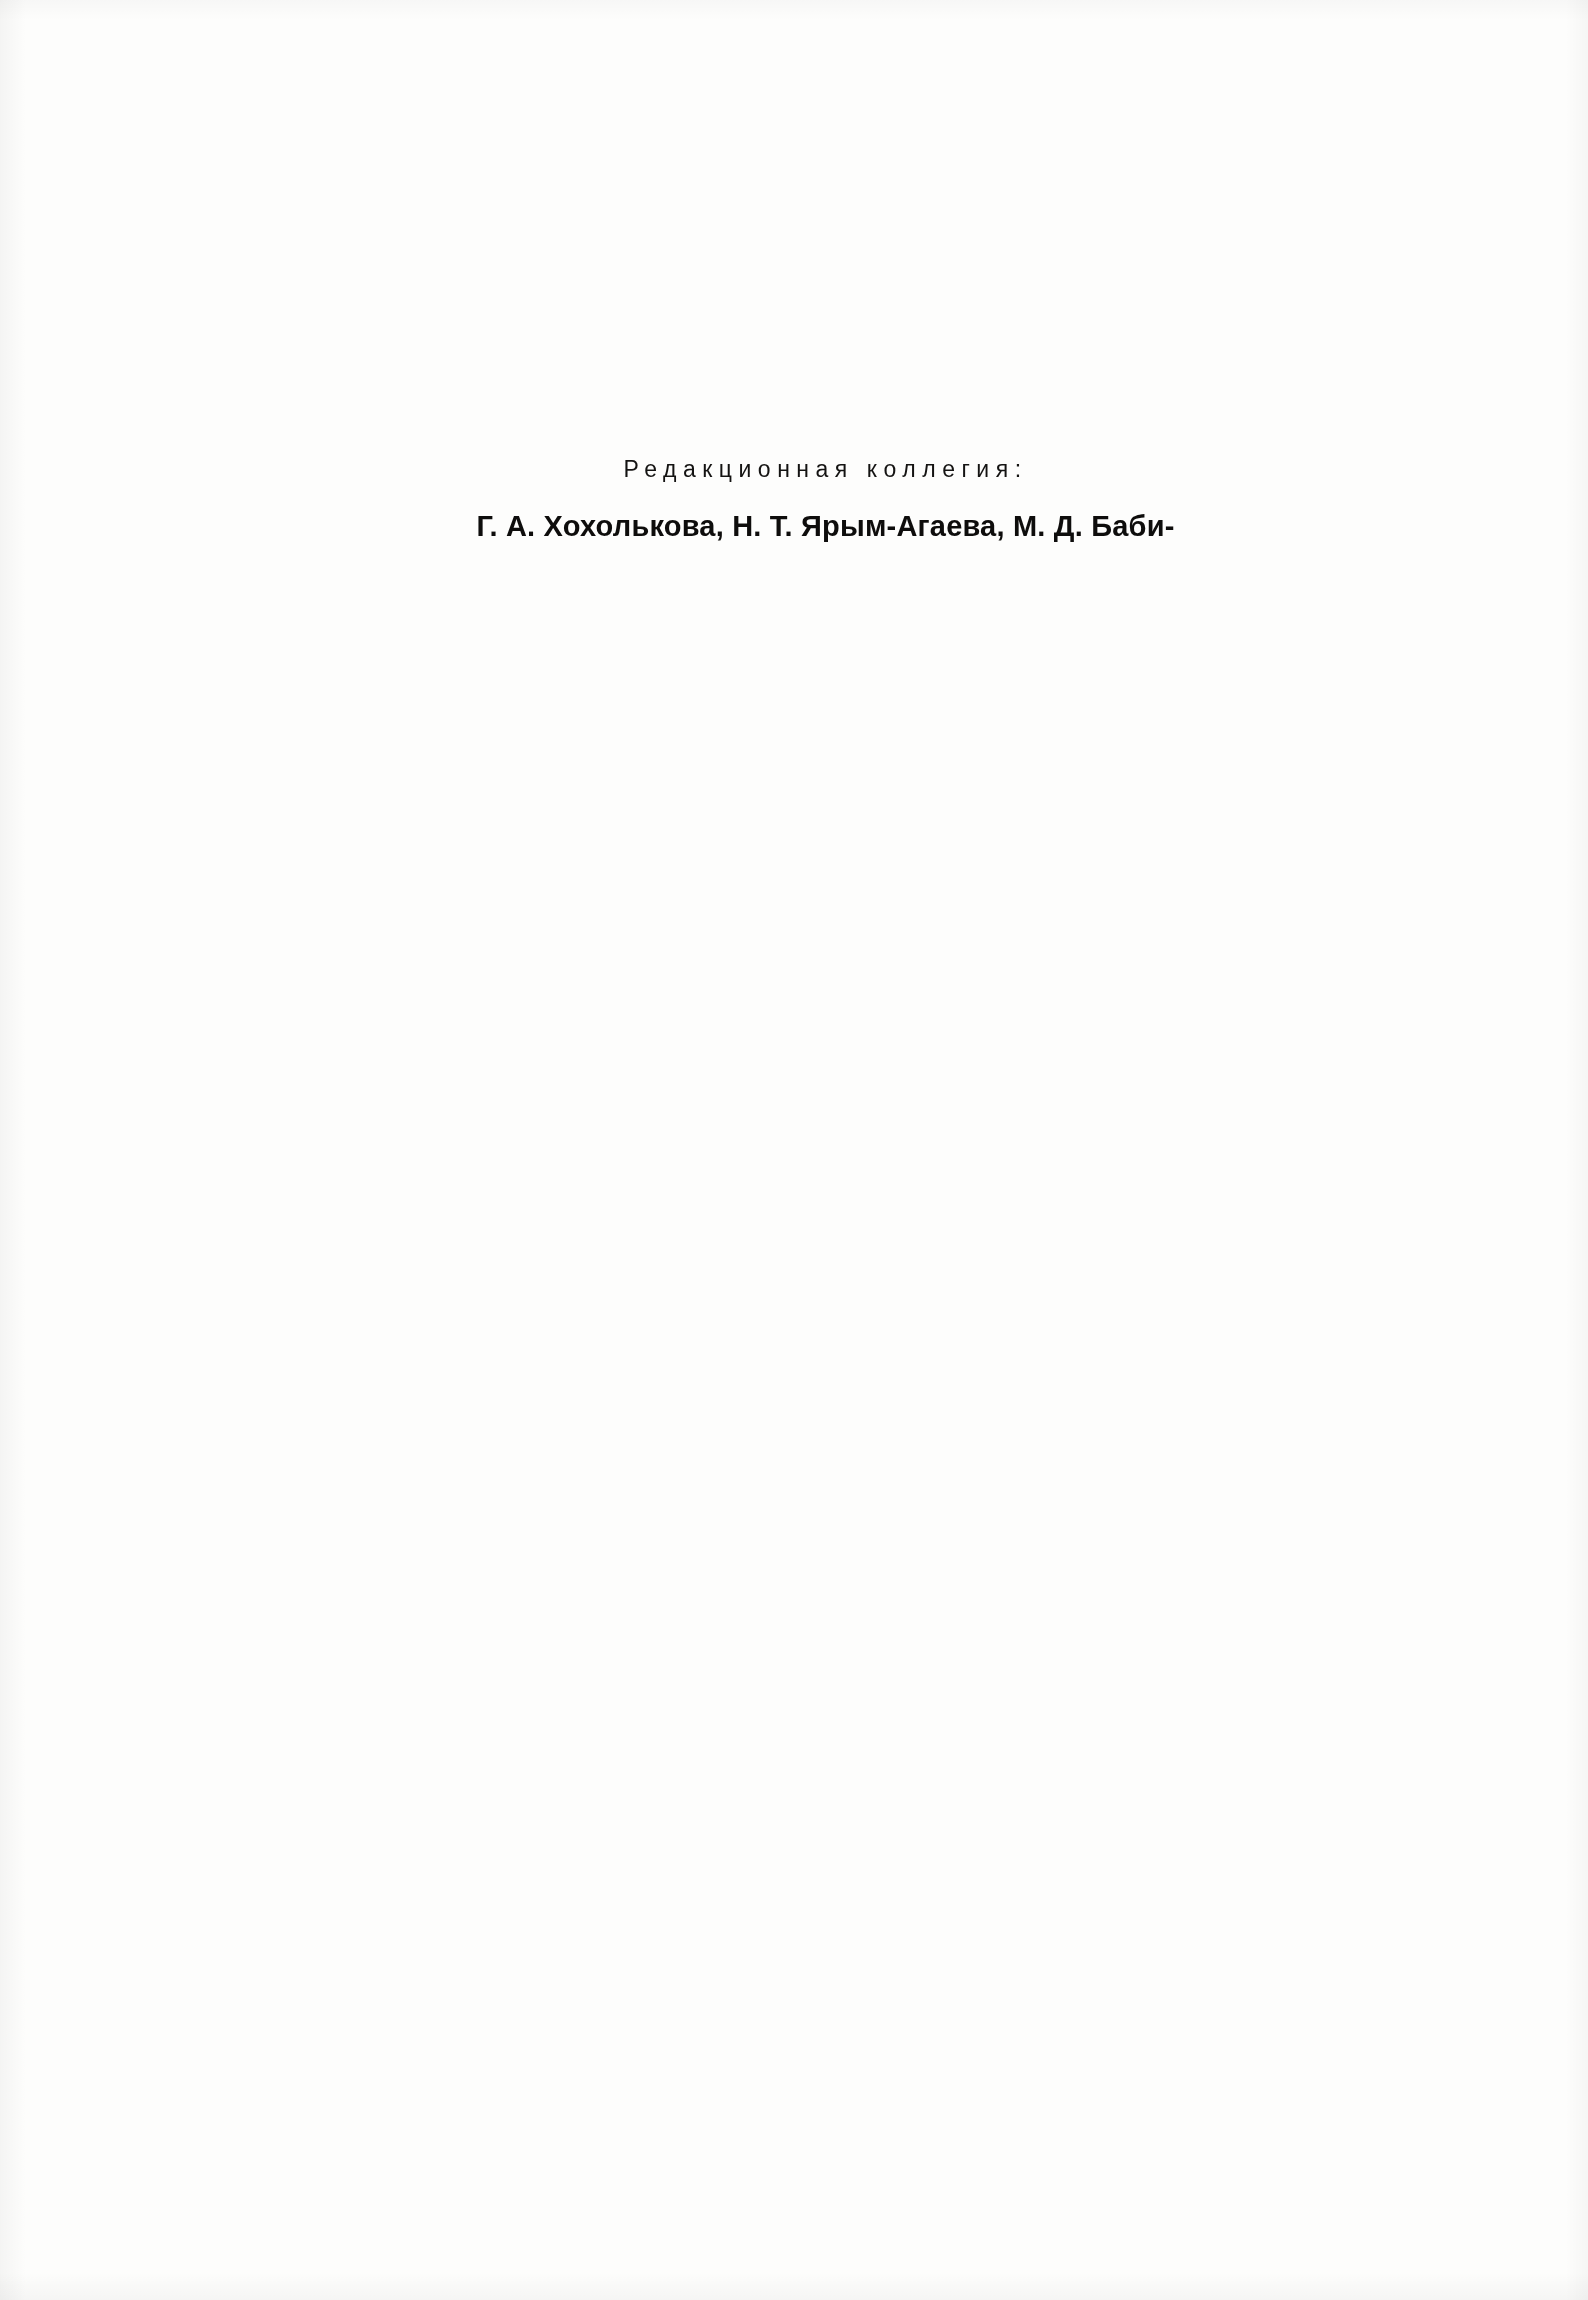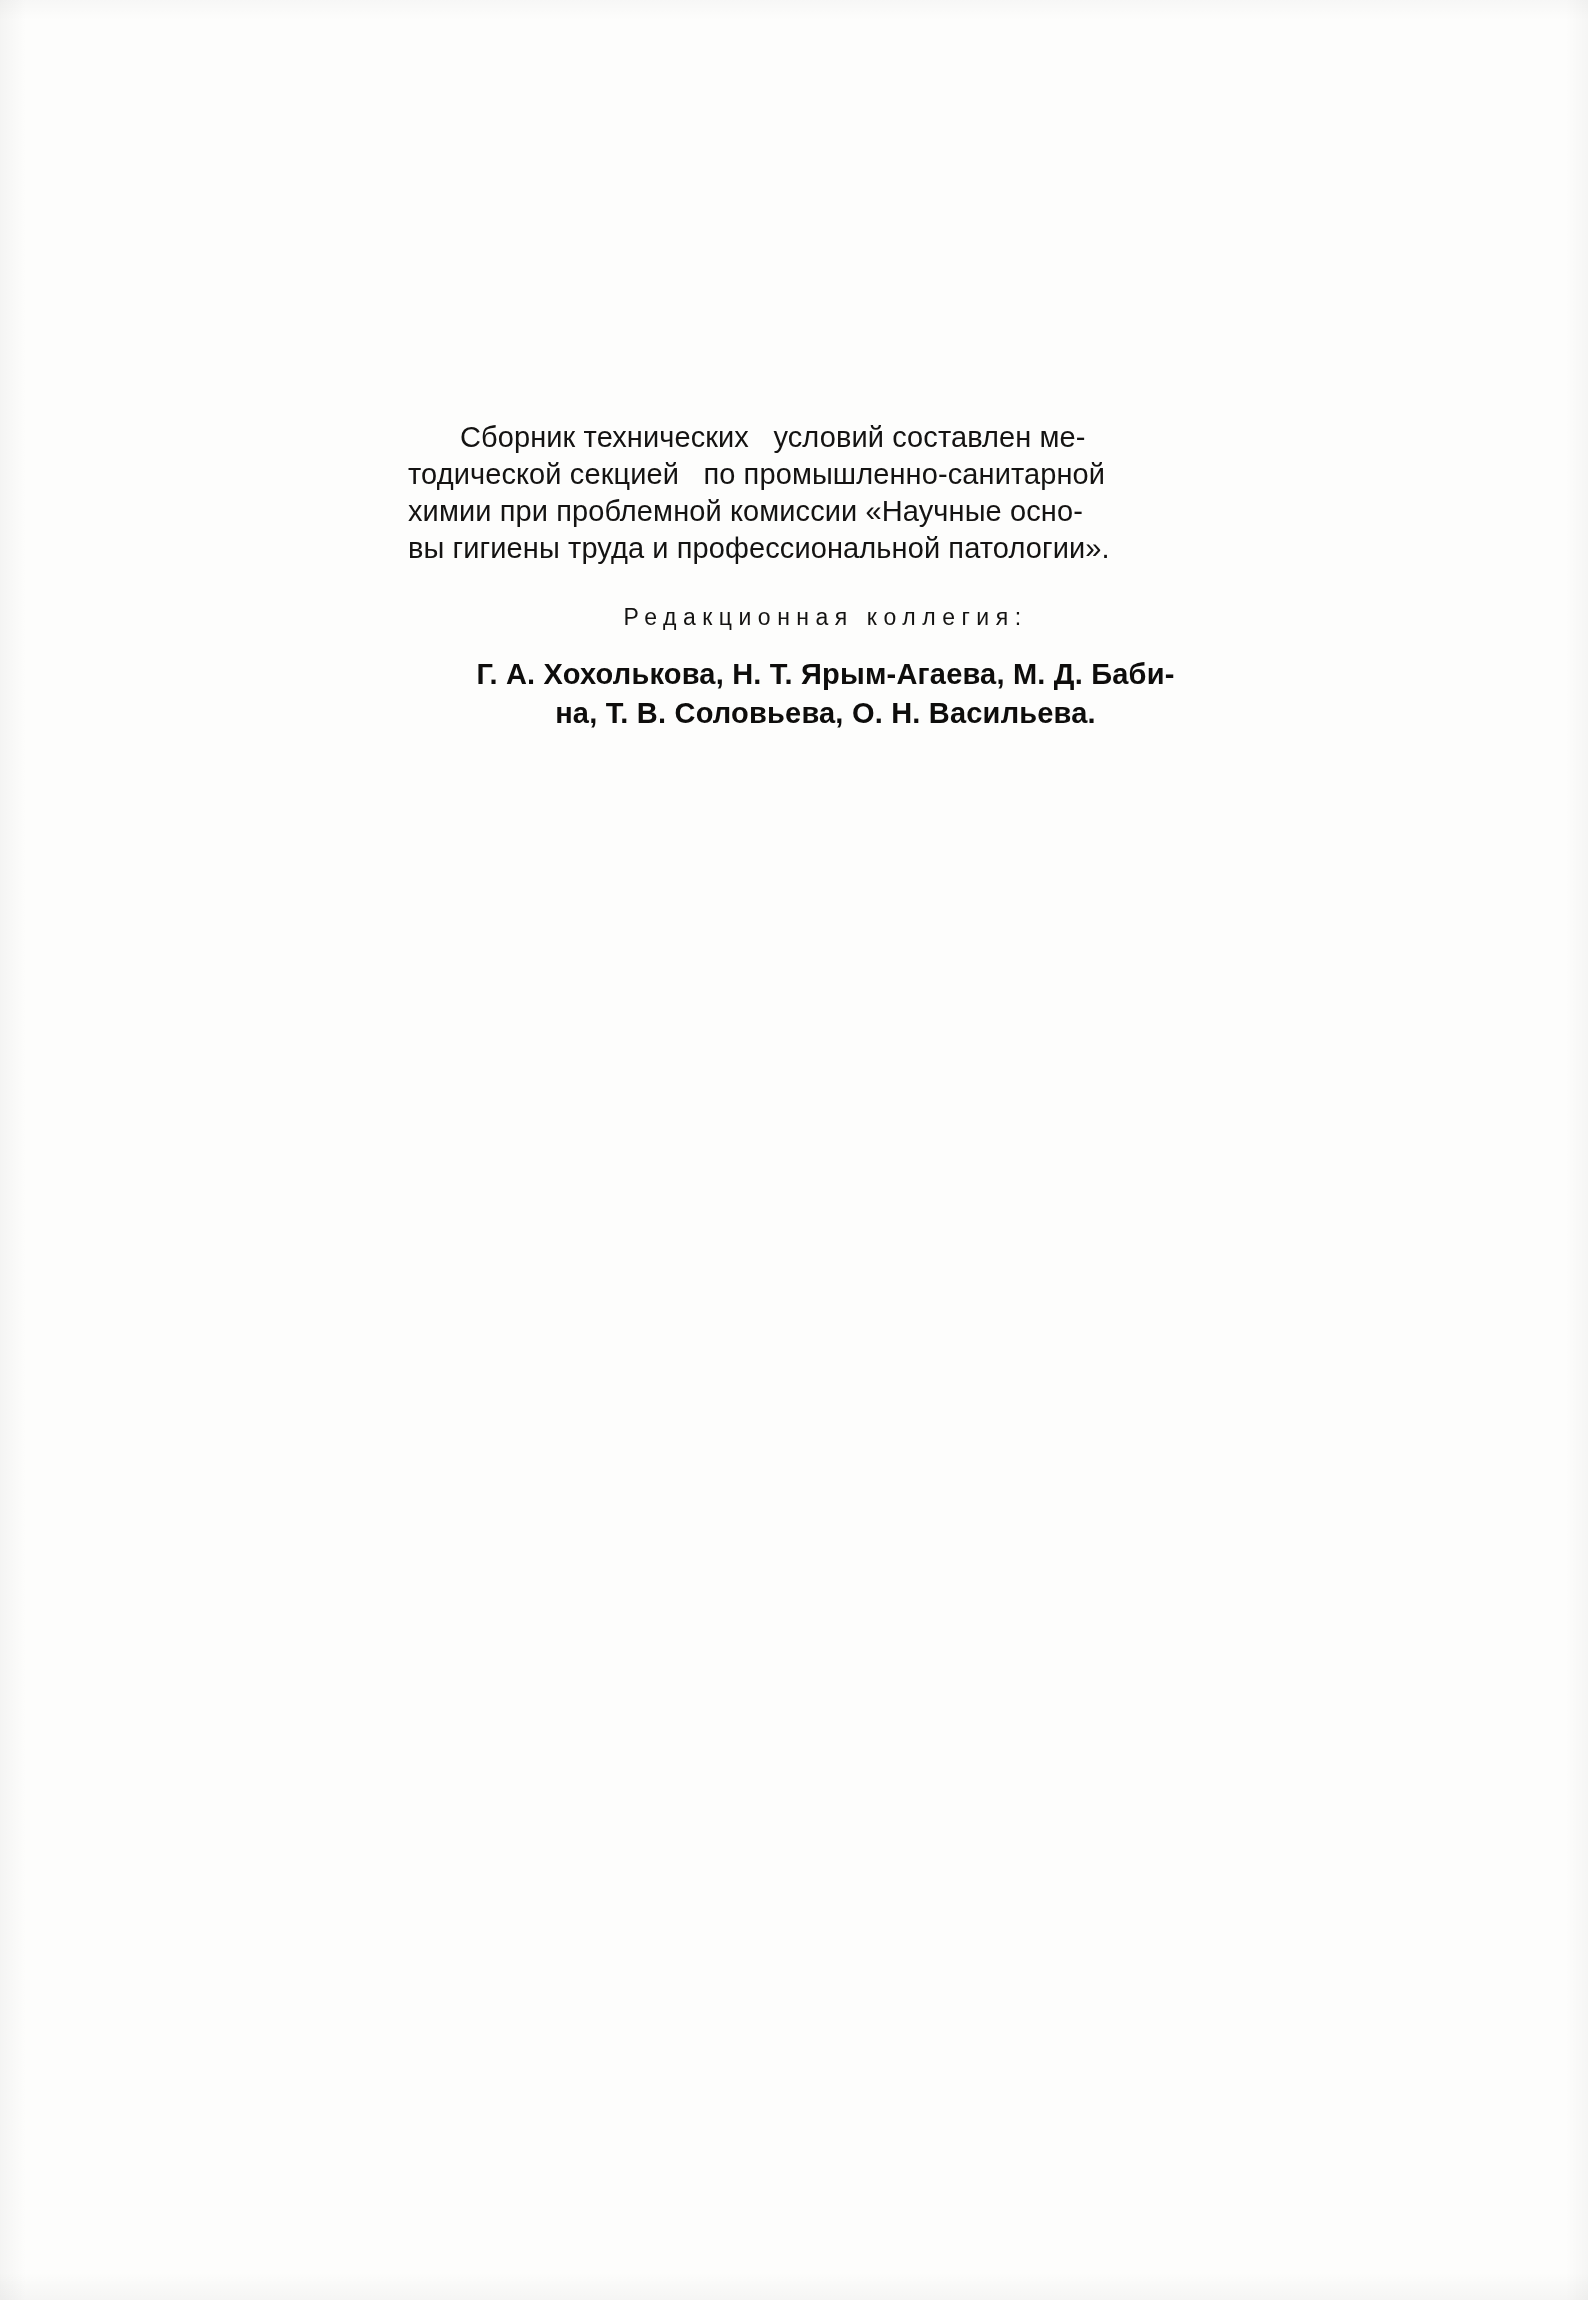--- a/index.html
+++ b/index.html
@@ -87,29 +87,22 @@
     letter-spacing: 0.2px;
   }
 </style>
 </head>
 <body>
 
 <div class="page">
 
   <div class="text-block">
 
-    <p class="para">
-      <span class="line first">Сборник технических   условий составлен ме-</span>
-      <span class="line">тодической секцией   по промышленно-санитарной</span>
-      <span class="line">химии при проблемной комиссии «Научные осно-</span>
-      <span class="line">вы гигиены труда и профессиональной патологии».</span>
-    </p>
 
     <div class="editorial-heading">Редакционная коллегия:</div>
 
     <div class="editors">
       <span class="line l1">Г. А. Хохолькова, Н. Т. Ярым-Агаева, М. Д. Баби-</span>
-      <span class="line l2">на, Т. В. Соловьева, О. Н. Васильева.</span>
     </div>
 
   </div>
 </div>
 
 
 </body></html>

